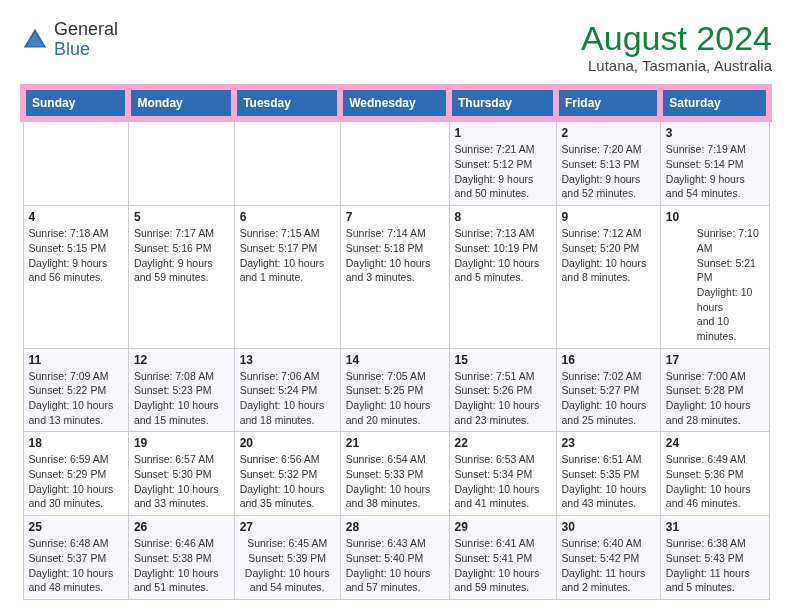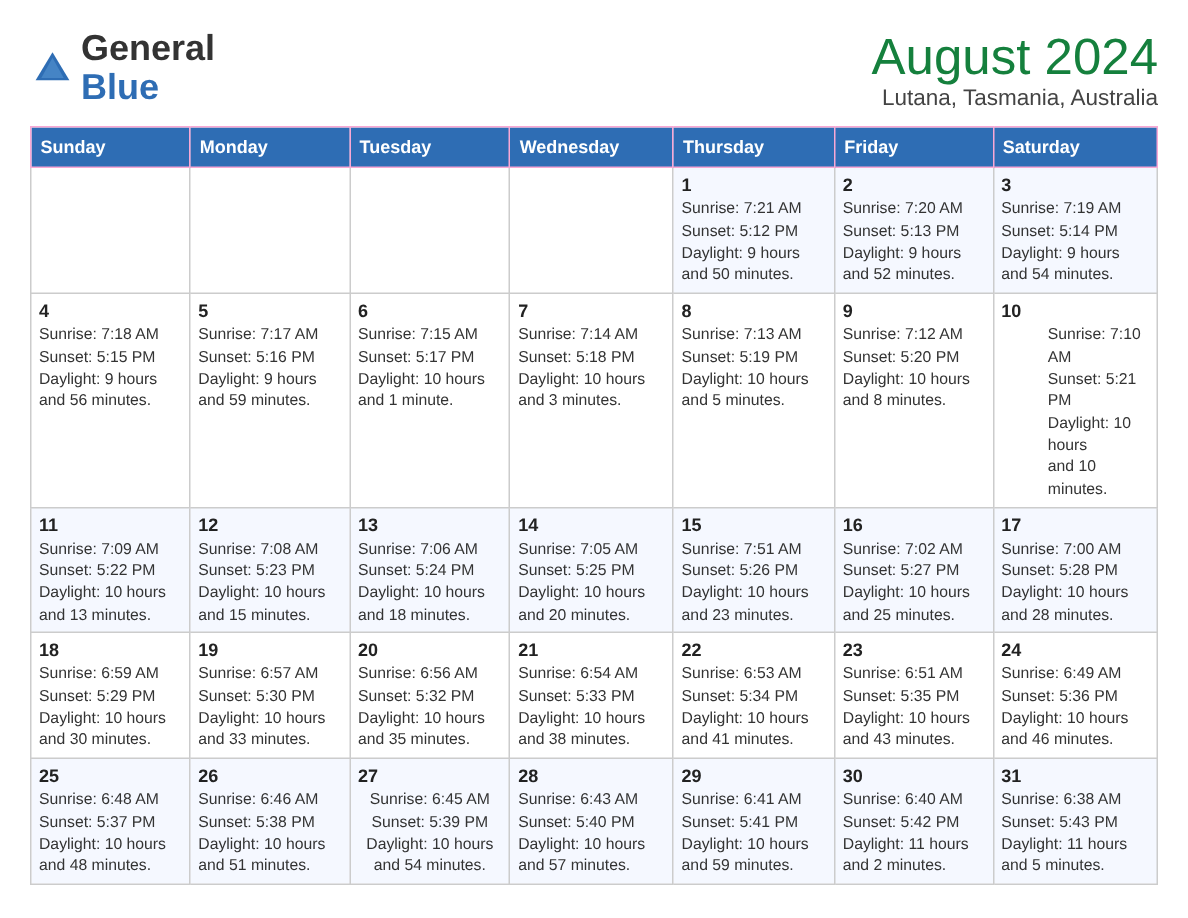--- a/index.html
+++ b/index.html
@@ -15,22 +15,22 @@
       justify-content: space-between;
       align-items: flex-start;
       margin-bottom: 10px;
     }
     .logo {
       display: flex;
       align-items: center;
       gap: 4px;
     }
     .logo-text {
-      font-size: 24px;
-      font-weight: bold;
+      font-size: 18px;
+      font-weight: normal;
       line-height: 1.1;
     }
     .logo-general { color: #333; }
     .logo-blue { color: #2e6db4; }
     .logo-icon {
       width: 30px;
       height: 30px;
     }
     .title-block {
       text-align: right;
@@ -50,21 +50,21 @@
       border-collapse: collapse;
       font-size: 11px;
     }
     thead tr th {
       background-color: #2e6db4;
       color: #fff;
       text-align: left;
       padding: 6px 6px;
       font-size: 12px;
       font-weight: bold;
-      border: 1px solid #f9a8d4;
+      border: 6px solid #f9a8d4;
     }
     tbody tr td {
       border: 1px solid #ccc;
       vertical-align: top;
       padding: 4px 5px;
       width: 113px;
       min-height: 80px;
       background: #fff;
     }
     tbody tr:nth-child(odd) td {
@@ -174,21 +174,21 @@
         <td>
           <span class="day-num">7</span>
           <div class="day-info" style="white-space: pre-line;">Sunrise: 7:14 AM
 Sunset: 5:18 PM
 Daylight: 10 hours
 and 3 minutes.</div>
         </td>
         <td>
           <span class="day-num">8</span>
           <div class="day-info" style="white-space: pre-line;">Sunrise: 7:13 AM
-Sunset: 5:19 PM
+Sunset: 10:19 PM
 Daylight: 10 hours
 and 5 minutes.</div>
         </td>
         <td>
           <span class="day-num">9</span>
           <div class="day-info" style="white-space: pre-line;">Sunrise: 7:12 AM
 Sunset: 5:20 PM
 Daylight: 10 hours
 and 8 minutes.</div>
         </td>

